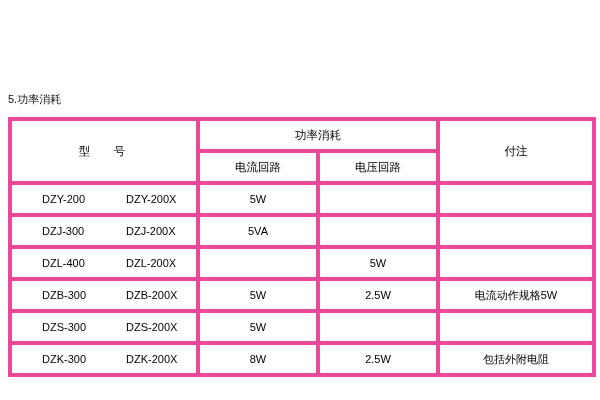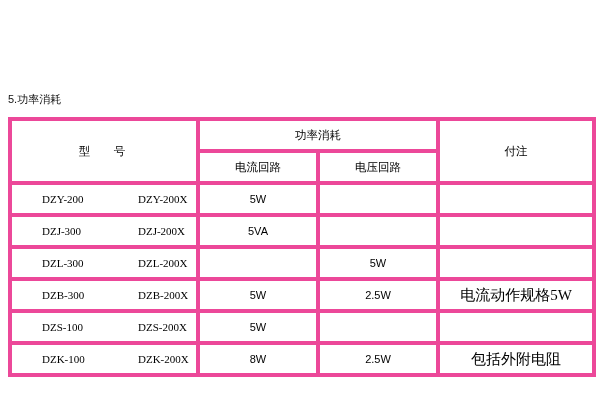--- a/index.html
+++ b/index.html
@@ -59,30 +59,29 @@
   .col-curr { width: 120px; }
   .col-note { width: 156px; }
 
   .model-cell {
     display: flex;
     align-items: center;
     justify-content: flex-start;
     height: 100%;
     padding-left: 30px;
     box-sizing: border-box;
-    gap: 34px;
-    font-family: Liberation Serif, serif;
+    gap: 22px;
   }
   .model-a { display: inline-block; min-width: 62px; text-align: left; }
   .model-b { display: inline-block; text-align: right; }
   .hdr-model {
     letter-spacing: 6px;
     padding-left: 2px;
   }
-  .note-cell { font-size: 15px; font-family: Liberation Serif, serif; }
+  .note-cell { font-size: 11px; }
 </style>
 </head>
 <body>
 
 <div class="page">
 
   <div class="section-title">5.功率消耗</div>
 
   <div class="table-wrap">
     <table class="spec">
@@ -124,21 +123,21 @@
               <span class="model-b">DZJ-200X</span>
             </div>
           </td>
           <td>5VA</td>
           <td></td>
           <td class="note-cell"></td>
         </tr>
         <tr>
           <td>
             <div class="model-cell">
-              <span class="model-a">DZL-300</span>
+              <span class="model-a">DZL-400</span>
               <span class="model-b">DZL-200X</span>
             </div>
           </td>
           <td></td>
           <td>5W</td>
           <td class="note-cell"></td>
         </tr>
         <tr>
           <td>
             <div class="model-cell">
@@ -146,32 +145,32 @@
               <span class="model-b">DZB-200X</span>
             </div>
           </td>
           <td>5W</td>
           <td>2.5W</td>
           <td class="note-cell">电流动作规格5W</td>
         </tr>
         <tr>
           <td>
             <div class="model-cell">
-              <span class="model-a">DZS-100</span>
+              <span class="model-a">DZS-300</span>
               <span class="model-b">DZS-200X</span>
             </div>
           </td>
           <td>5W</td>
           <td></td>
           <td class="note-cell"></td>
         </tr>
         <tr>
           <td>
             <div class="model-cell">
-              <span class="model-a">DZK-100</span>
+              <span class="model-a">DZK-300</span>
               <span class="model-b">DZK-200X</span>
             </div>
           </td>
           <td>8W</td>
           <td>2.5W</td>
           <td class="note-cell">包括外附电阻</td>
         </tr>
       </tbody>
     </table>
   </div>

